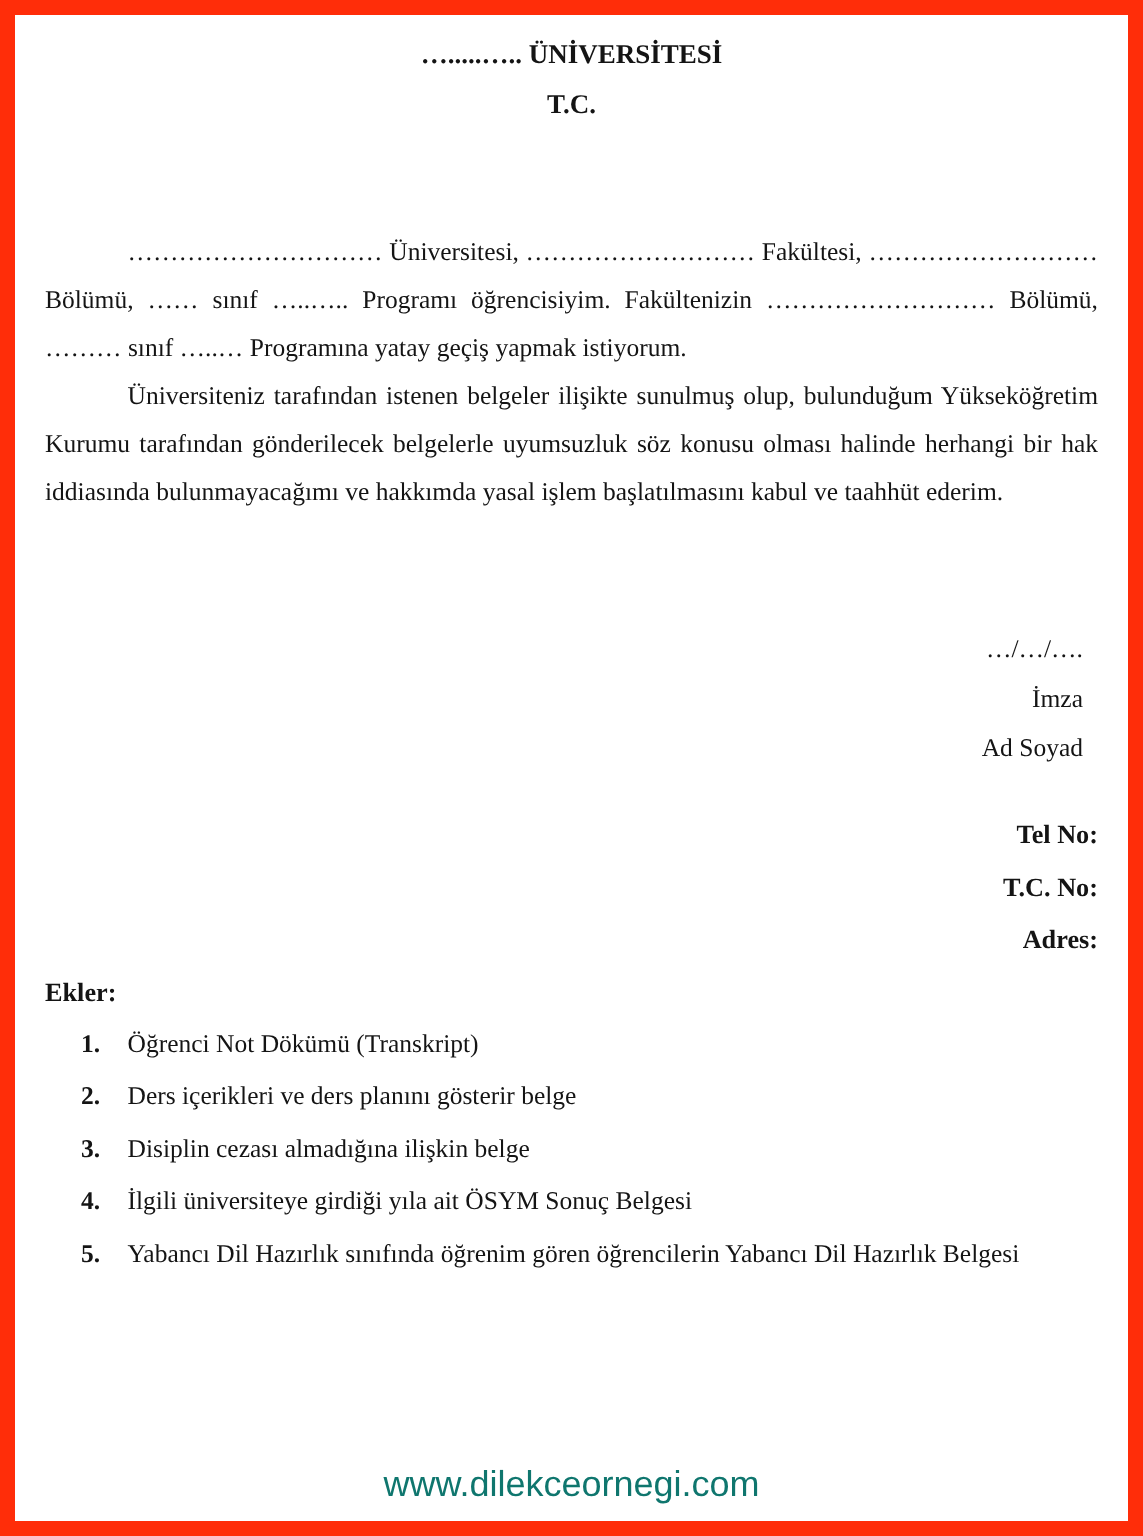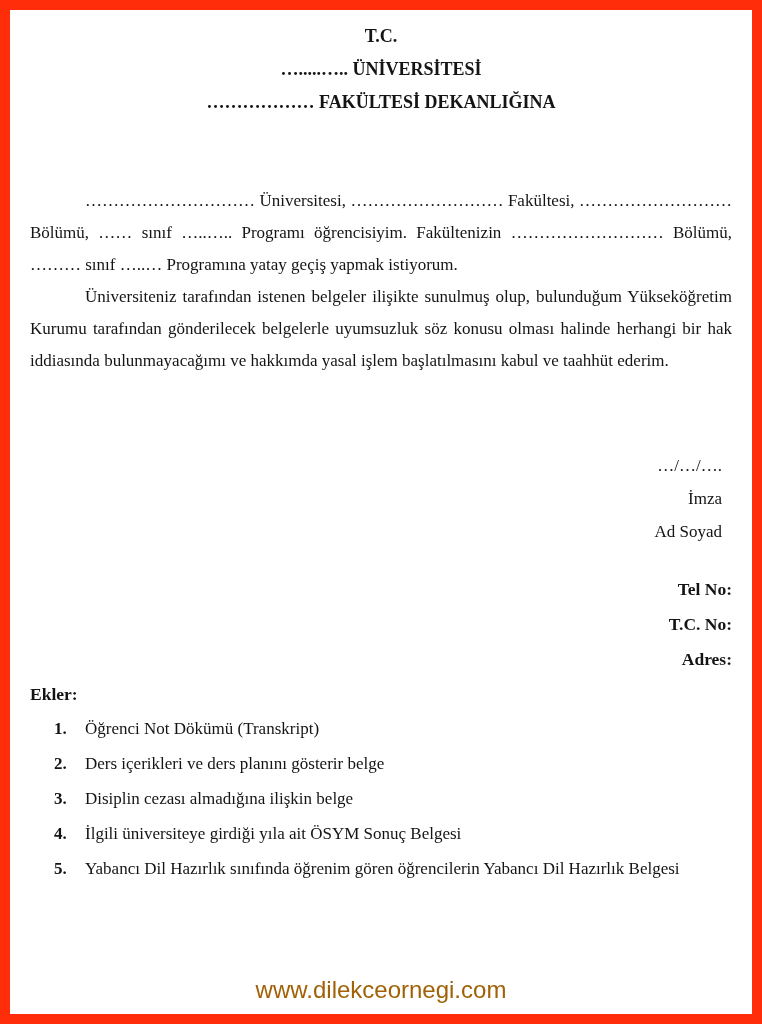--- a/index.html
+++ b/index.html
@@ -87,32 +87,31 @@
   }
   
   .footer {
     position: absolute;
     left: 0;
     right: 0;
     bottom: 10px;
     text-align: center;
     font-family: "Liberation Sans", sans-serif;
     font-size: 24px;
-    color: #a16207;
+    color: #0f766e;
   }
 </style>
 </head>
 <body>
 
 <div class="page">
 
   <div class="header">
+    <div>….....….. ÜNİVERSİTESİ</div>
     <div>T.C.</div>
-    <div>….....….. ÜNİVERSİTESİ</div>
-    <div>……………… FAKÜLTESİ DEKANLIĞINA</div>
   </div>
 
   <div class="letter-body">
     <p>………………………… Üniversitesi, ……………………… Fakültesi, ……………………… Bölümü, …… sınıf …..….. Programı öğrencisiyim. Fakültenizin ……………………… Bölümü, ……… sınıf …..… Programına yatay geçiş yapmak istiyorum.</p>
     <p>Üniversiteniz tarafından istenen belgeler ilişikte sunulmuş olup, bulunduğum Yükseköğretim Kurumu tarafından gönderilecek belgelerle uyumsuzluk söz konusu olması halinde herhangi bir hak iddiasında bulunmayacağımı ve hakkımda yasal işlem başlatılmasını kabul ve taahhüt ederim.</p>
   </div>
 
   <div class="signature">
     <div>…/…/….</div>
     <div>İmza</div>

